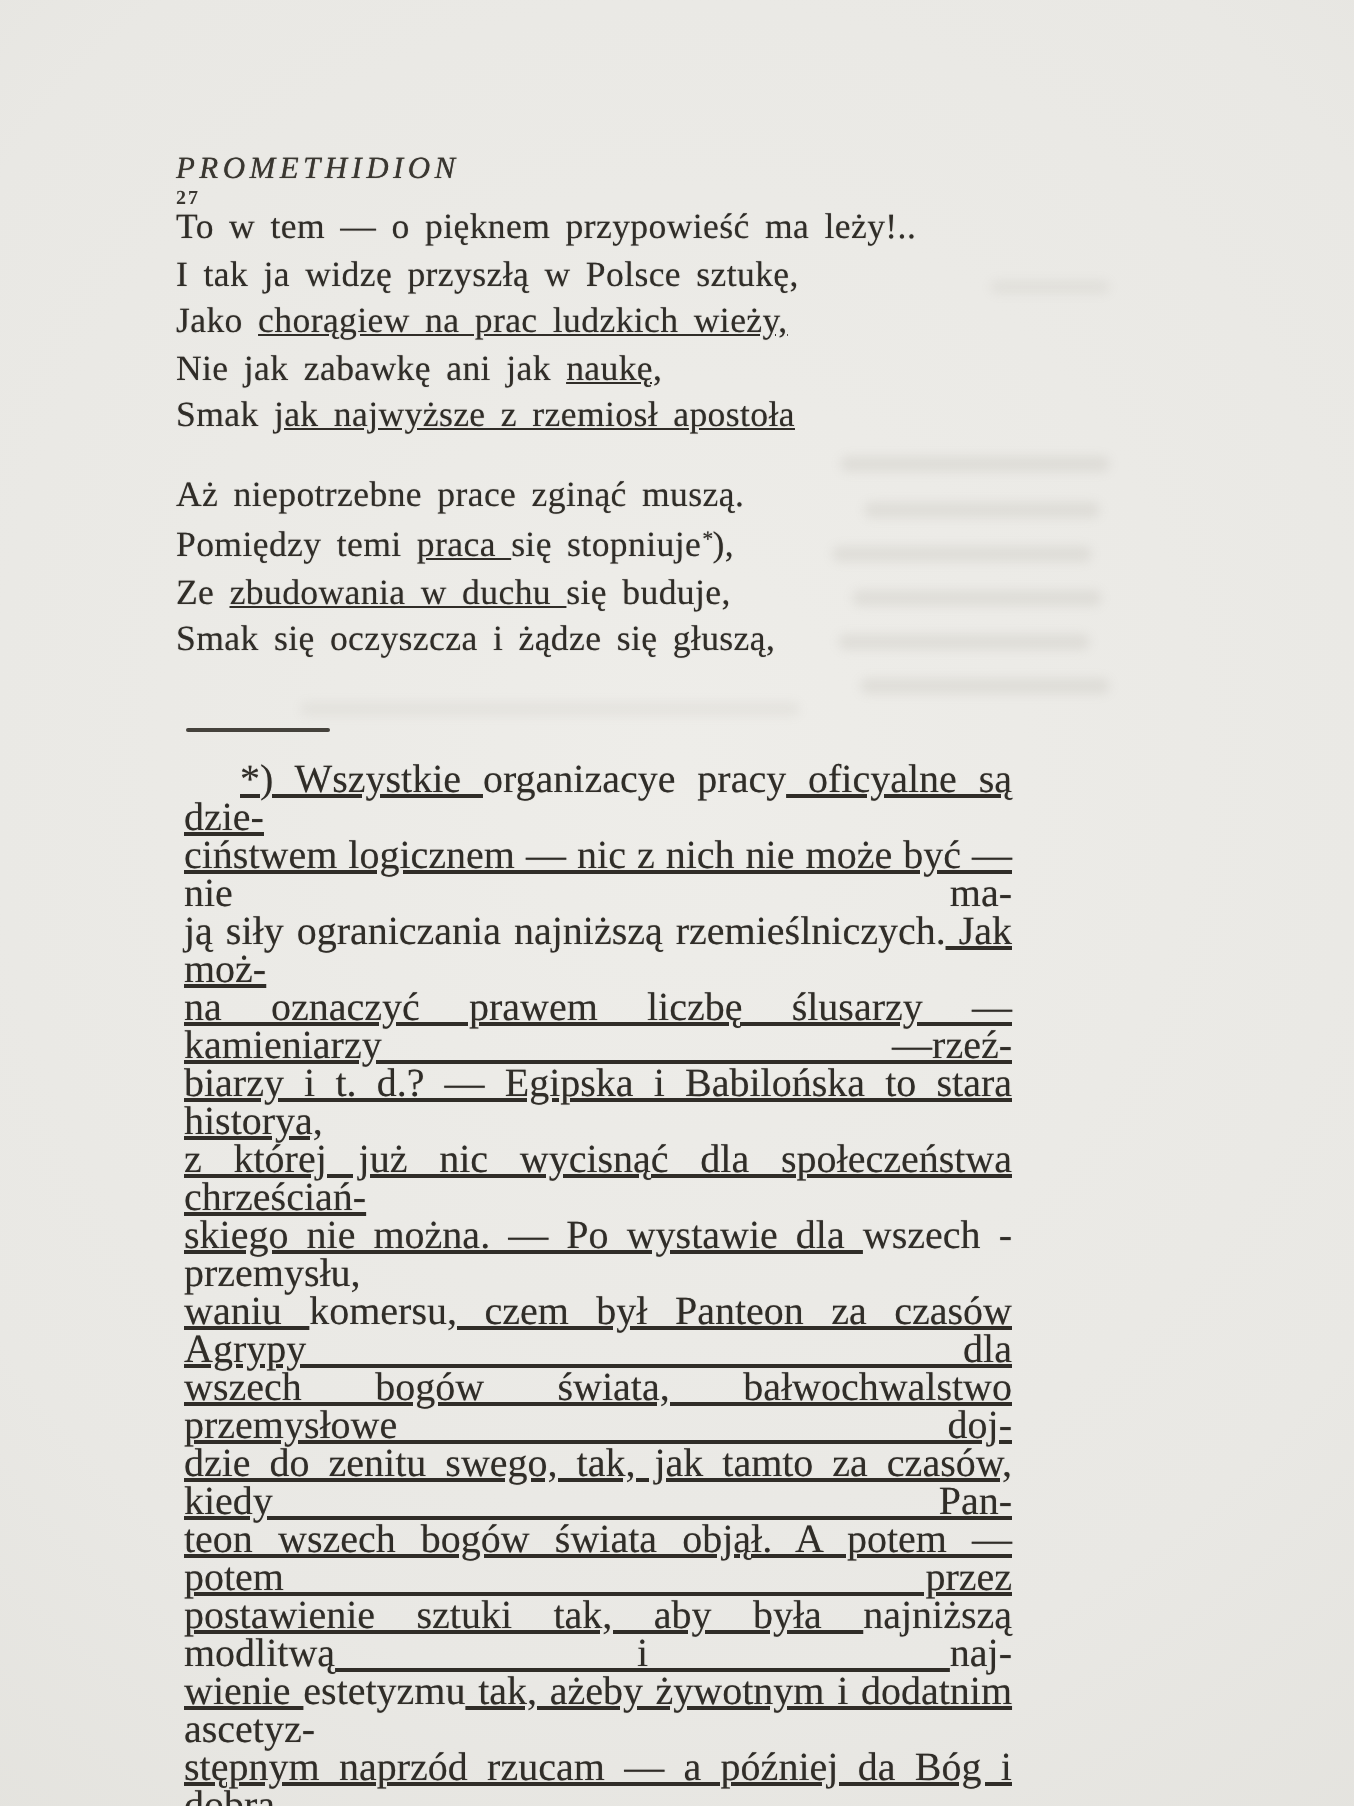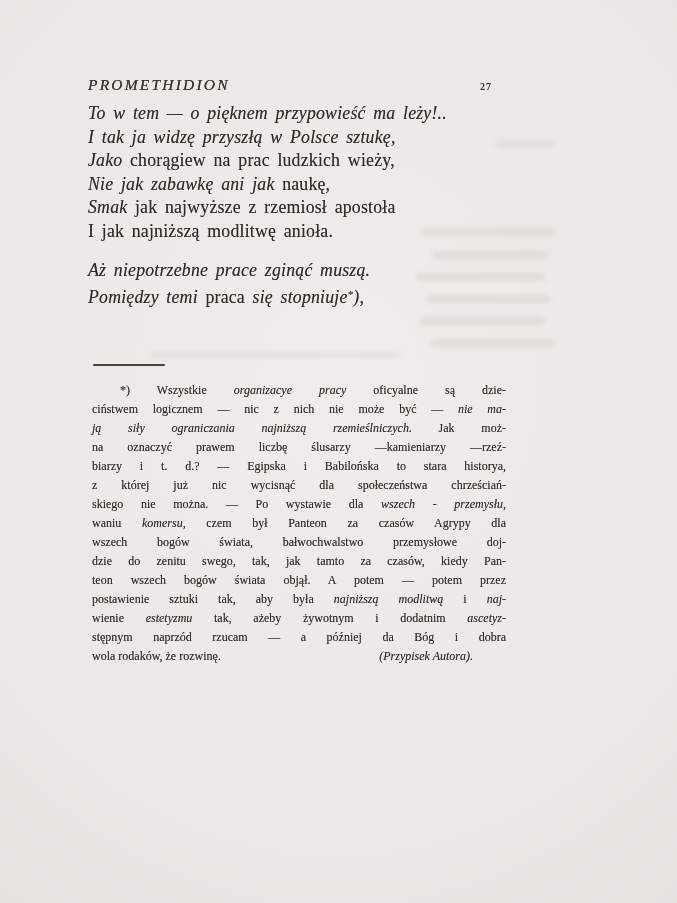--- a/index.html
+++ b/index.html
@@ -16,48 +16,48 @@
     position:relative;
   }
   .page{
     position:absolute;inset:0;
     background:radial-gradient(ellipse 115% 95% at 50% 42%,
       var(--paper-light) 0%, var(--paper) 55%, #e2e1dc 85%, var(--paper-dark) 100%);
   }
   
   .header{
     position:absolute;top:76px;left:88px;width:404px;
-    display:flex;justify-content:space-between;align-items:baseline;
+    display:flex;justify-content:space-between;align-items:baseline;flex-direction:column;
   }
   .title{
     font-style:italic;font-size:15.5px;letter-spacing:2.2px;
     color:var(--ink-soft);text-shadow:0 0 .4px currentColor;
   }
   .pagenum{
     font-size:10px;font-weight:700;letter-spacing:1px;color:var(--ink-soft);
   }
   
   .poem{position:absolute;left:88px;top:102px;color:var(--ink);}
   .stanza + .stanza{margin-top:16px;}
   .poem-line{
     font-size:17.8px;line-height:23.5px;white-space:nowrap;
     word-spacing:3px;letter-spacing:.2px;
     text-shadow:0 0 .5px rgba(48,45,40,.55);
   }
-  .seg-i{font-style:italic;}
-  .seg-r{font-style:normal;}
+  .seg-i{}
+  .seg-r{font-style:normal;text-decoration:underline;}
   .seg-sup{font-style:italic;vertical-align:5px;font-size:11px;}
   
   .fn-rule{
     position:absolute;left:93px;top:364px;width:72px;height:2px;
     background:#45423c;border-radius:1px;
   }
   .footnote{position:absolute;left:92px;top:381px;width:414px;color:var(--ink);}
   .fn-line{
-    font-size:12px;line-height:19px;
+    font-size:20px;line-height:19px;
     text-align:justify;text-align-last:justify;-moz-text-align-last:justify;
     text-shadow:0 0 .4px rgba(48,45,40,.5);
   }
   .fn-indent{text-indent:28px;}
   .fn-last{
     display:flex;justify-content:space-between;align-items:baseline;
     text-align:left;text-align-last:auto;padding-right:33px;
   }
   .fn-attr{font-style:italic;}
   
@@ -76,25 +76,26 @@
     <span class="pagenum">27</span>
   </div>
 
   <div class="poem">
       <div class="stanza">
         <div class="poem-line"><span class="seg-i">To w tem — o pięknem przypowieść ma leży!..</span></div>
         <div class="poem-line"><span class="seg-i">I tak ja widzę przyszłą w Polsce sztukę,</span></div>
         <div class="poem-line"><span class="seg-i">Jako </span><span class="seg-r">chorągiew na prac ludzkich wieży,</span></div>
         <div class="poem-line"><span class="seg-i">Nie jak zabawkę ani jak </span><span class="seg-r">naukę,</span></div>
         <div class="poem-line"><span class="seg-i">Smak </span><span class="seg-r">jak najwyższe z rzemiosł apostoła</span></div>
-        <div class="poem-line"><span class="seg-r">I jak najniższą modlitwę anioła.</span></div>
       </div>
       <div class="stanza">
         <div class="poem-line"><span class="seg-i">Aż niepotrzebne prace zginąć muszą.</span></div>
         <div class="poem-line"><span class="seg-i">Pomiędzy temi </span><span class="seg-r">praca </span><span class="seg-i">się stopniuje</span><span class="seg-sup">*</span><span class="seg-i">),</span></div>
+        <div class="poem-line"><span class="seg-i">Ze </span><span class="seg-r">zbudowania w duchu </span><span class="seg-i">się buduje,</span></div>
+        <div class="poem-line"><span class="seg-i">Smak się oczyszcza i żądze się głuszą,</span></div>
       </div>
     </div>
 
   <div class="fn-rule"></div>
 
   <div class="footnote">
       <div class="fn-line fn-indent"><span class="seg-r">*)  Wszystkie </span><span class="seg-i">organizacye pracy</span><span class="seg-r"> oficyalne są dzie-</span></div>
       <div class="fn-line"><span class="seg-r">ciństwem logicznem — nic z nich nie może być — </span><span class="seg-i">nie ma-</span></div>
       <div class="fn-line"><span class="seg-i">ją siły ograniczania najniższą rzemieślniczych.</span><span class="seg-r"> Jak moż-</span></div>
       <div class="fn-line"><span class="seg-r">na oznaczyć prawem liczbę ślusarzy —kamieniarzy —rzeź-</span></div>

